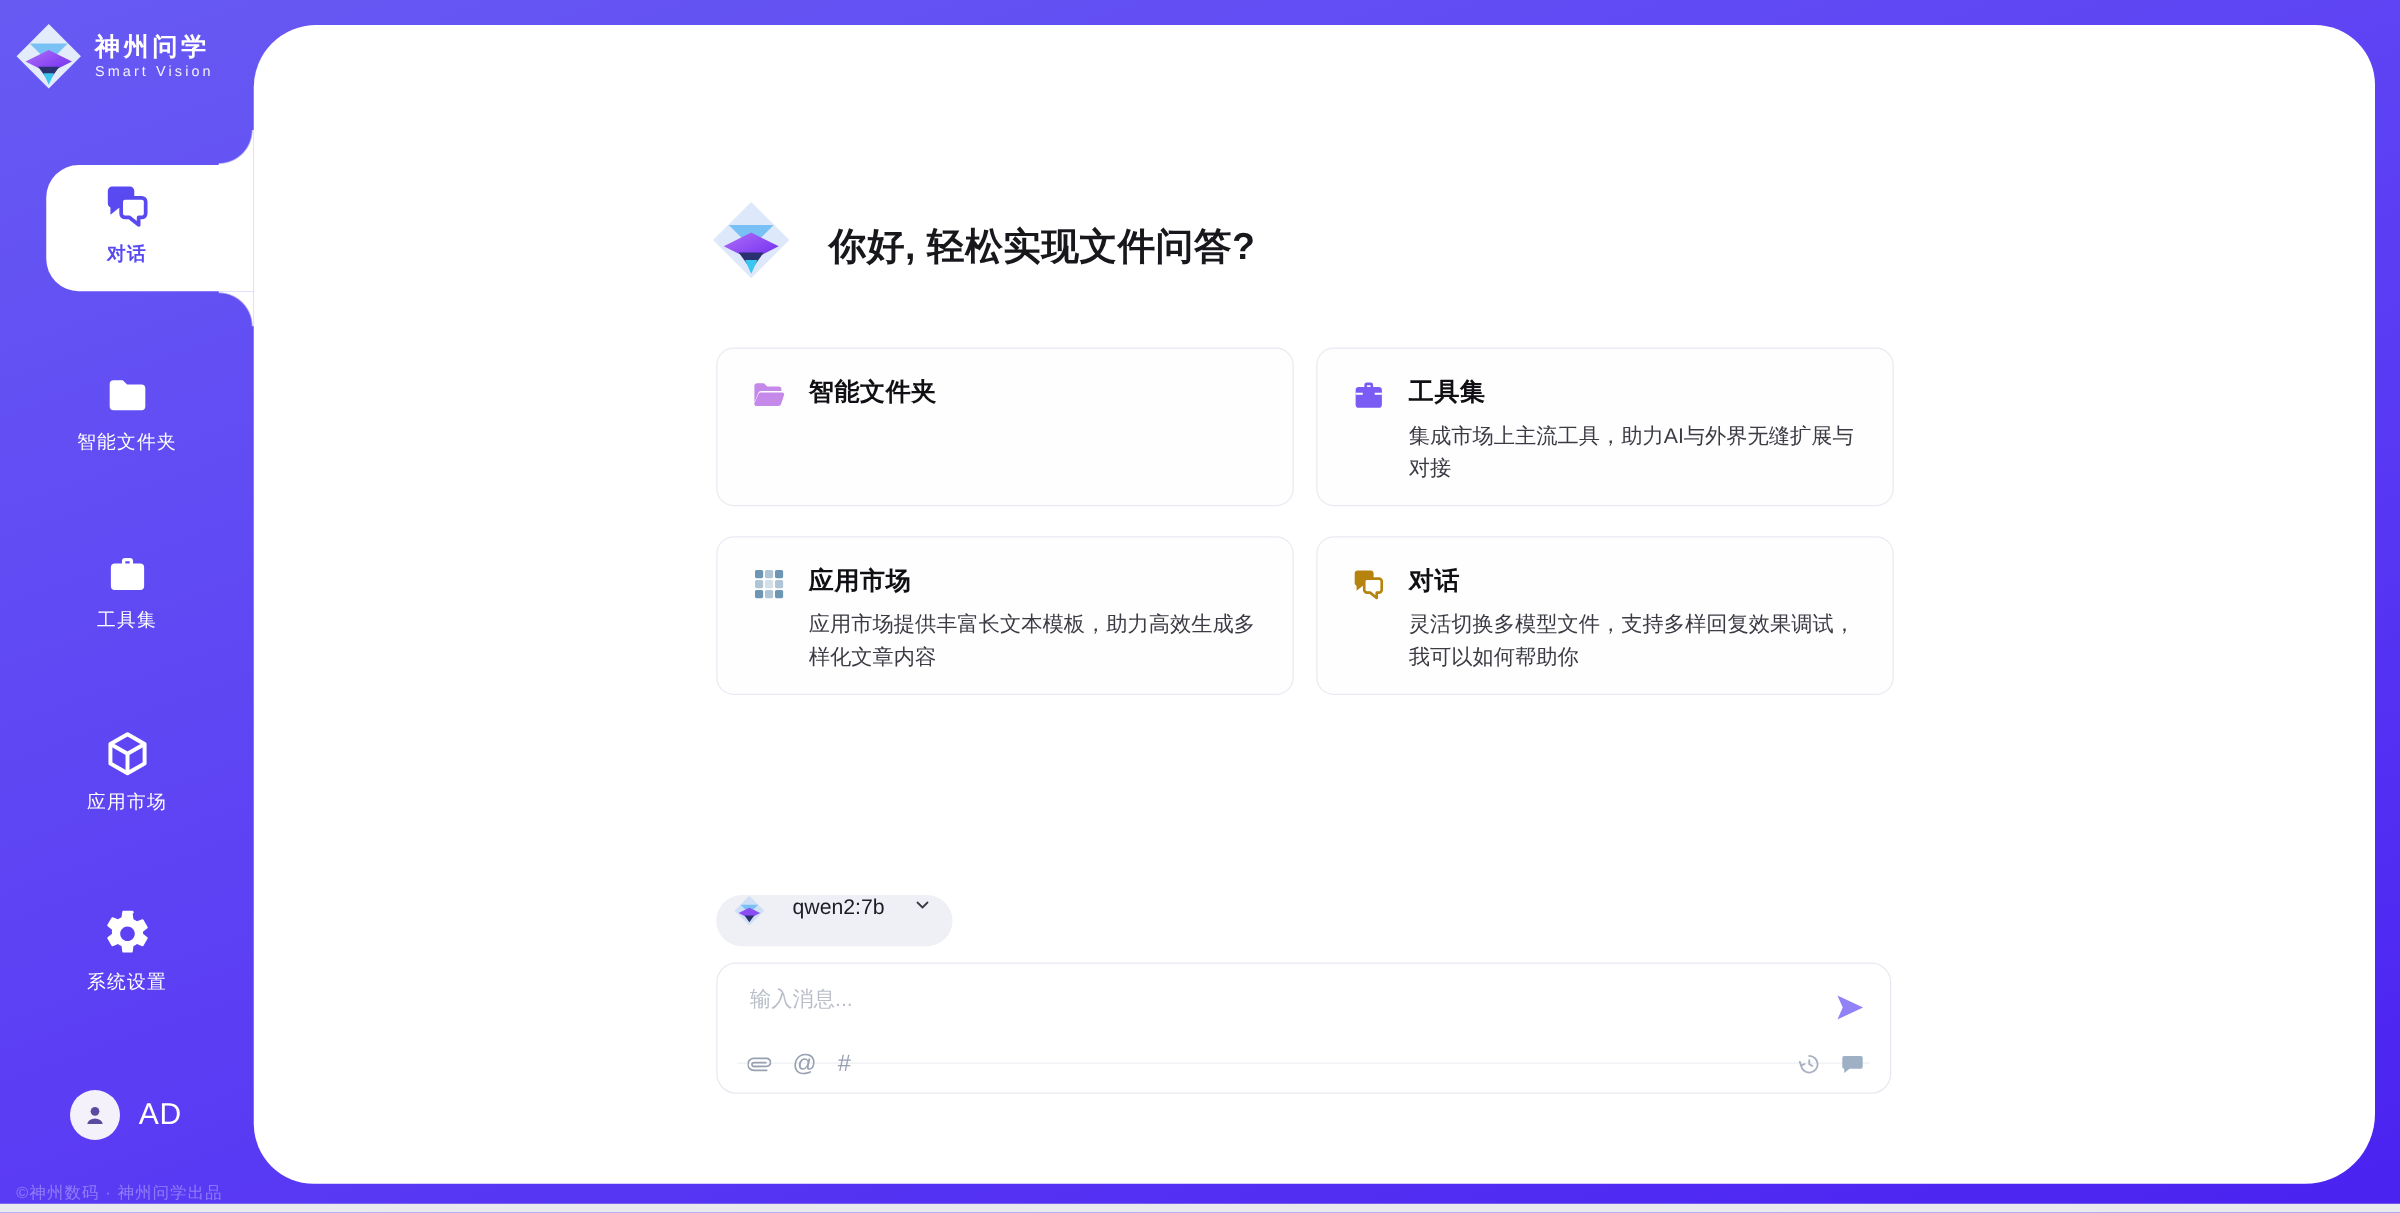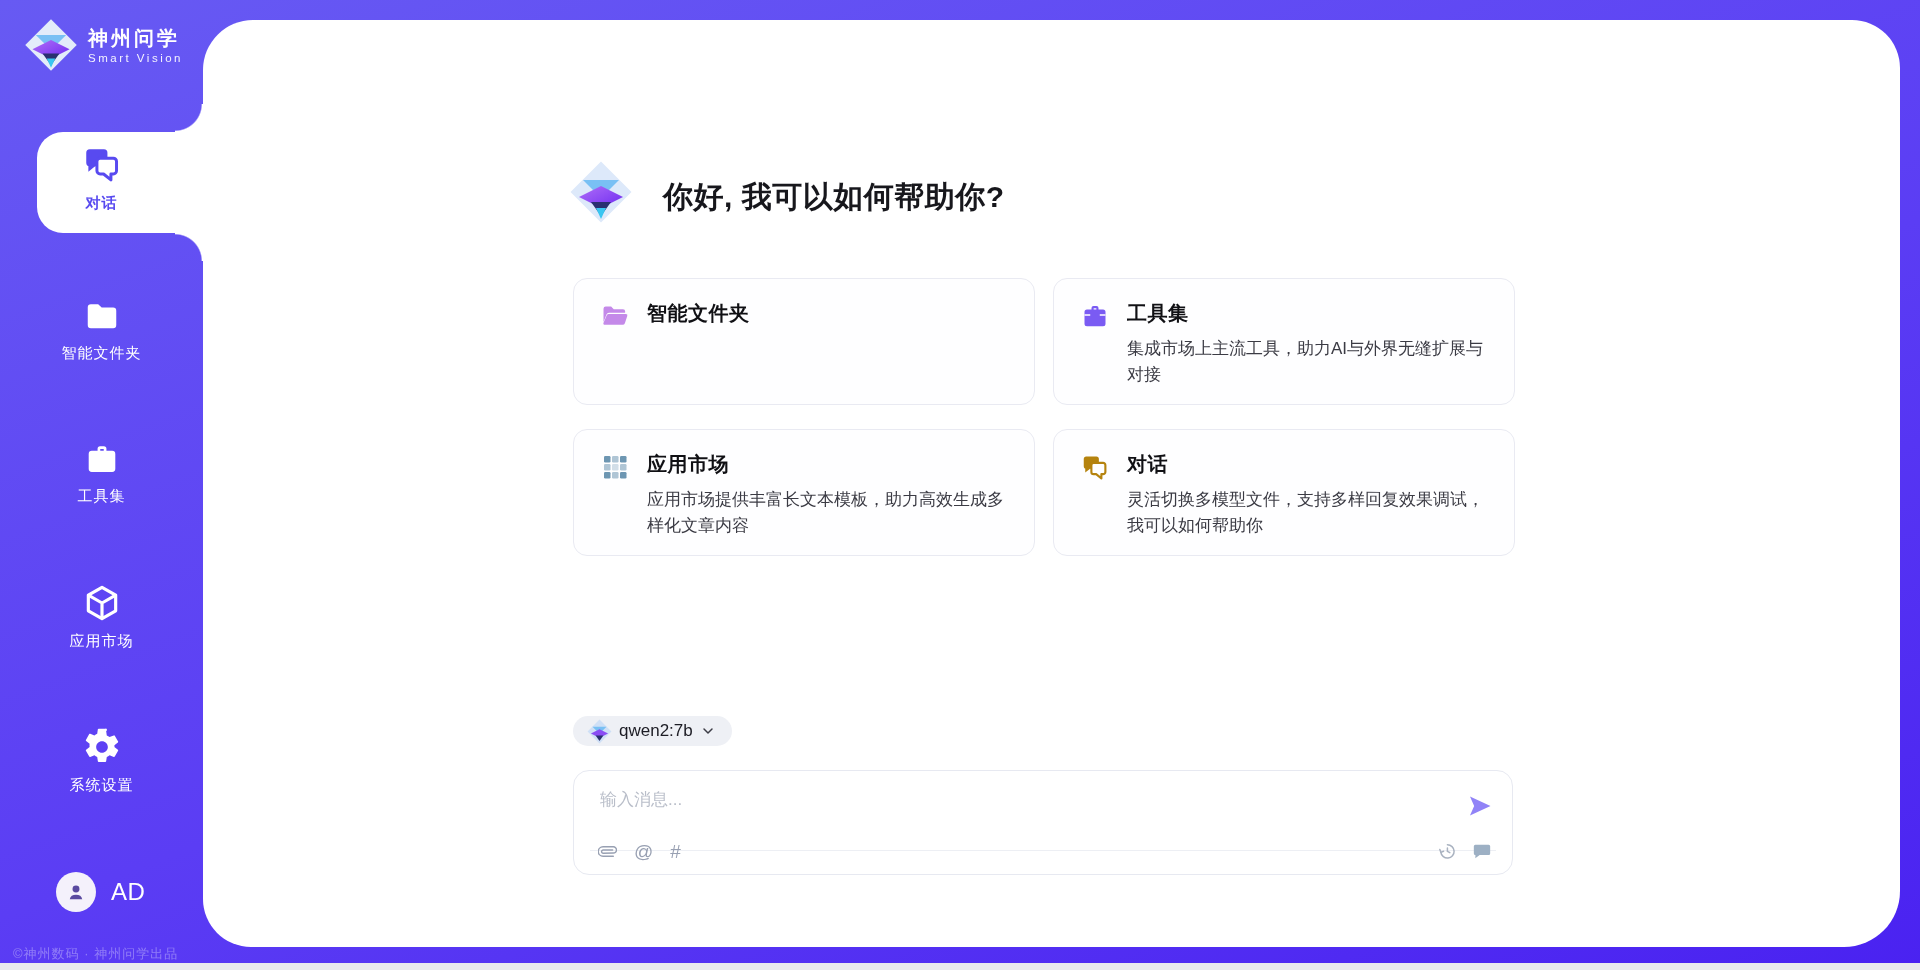--- a/index.html
+++ b/index.html
@@ -10,21 +10,21 @@
     position:relative;
   }
   #app{position:absolute;inset:0;}
   
   .main-panel{
     position:absolute;left:203px;top:20px;width:1697px;height:927px;
     background:#ffffff;border-radius:50px 48px 56px 48px;overflow:hidden;
   }
   .bottom-strip{position:absolute;left:0;right:0;bottom:0;height:7px;background:#e9e9ee;}
   
-  .brand{position:absolute;left:24px;top:18px;display:flex;align-items:center;gap:10px;}
+  .brand{position:absolute;left:12px;top:18px;display:flex;align-items:center;gap:10px;}
   .brand .logo{width:54px;height:54px;}
   .brand-name{color:#fff;font-size:20px;font-weight:700;letter-spacing:3px;line-height:1.1;}
   .brand-sub{color:rgba(255,255,255,.92);font-size:11.5px;letter-spacing:2.5px;margin-top:3px;}
   .active-tab-bg{position:absolute;left:37px;top:132px;width:166px;height:101px;background:#fff;border-radius:26px 0 0 26px;}
   .fillet-top{position:absolute;left:175px;top:104px;width:28px;height:28px;
     background:radial-gradient(circle 28px at 0 0, rgba(255,255,255,0) 93%, #fff 98%);}
   .fillet-bottom{position:absolute;left:175px;top:233px;width:28px;height:28px;
     background:radial-gradient(circle 28px at 0 100%, rgba(255,255,255,0) 93%, #fff 98%);}
   .nav-item{position:absolute;left:0;width:203px;display:flex;flex-direction:column;align-items:center;gap:9px;cursor:pointer;}
   .nav-item .nav-label{font-size:15px;color:#ffffff;font-weight:500;letter-spacing:1px;}
@@ -39,22 +39,22 @@
   .welcome .logo{width:64px;height:64px;}
   .greeting{font-size:30px;font-weight:700;color:#17171c;margin:10px 0 0 0;letter-spacing:.5px;}
   
   .cards{position:absolute;left:370px;top:258px;display:grid;grid-template-columns:462px 462px;gap:24px 18px;}
   .card{box-sizing:border-box;height:127px;background:#fefeff;border:1px solid #e9eaf2;border-radius:14px;
     padding:21px 22px 18px 26px;display:flex;gap:17px;cursor:pointer;}
   .card-icon{width:30px;height:30px;flex:0 0 30px;margin-top:1px;}
   .card-title{font-size:20px;font-weight:700;color:#101014;margin:0 0 9px 0;letter-spacing:.5px;}
   .card-desc{font-size:17px;color:#3b3b44;line-height:1.55;max-width:378px;}
   
-  .model-pill{position:absolute;left:370px;top:696px;height:30px;border-radius:21px;background:#eef0f5;
-    display:flex;align-items:center;gap:7px;padding:0 16px 0 14px;cursor:pointer;width:max-content;}
+  .model-pill{position:absolute;left:370px;top:696px;height:41px;border-radius:21px;background:#eef0f5;
+    display:flex;gap:22px;padding:0 16px 0 14px;cursor:pointer;width:max-content;}
   .model-pill .logo{width:25px;height:25px;}
   .model-name{font-size:17px;color:#1c1c24;font-weight:500;}
   
   .composer{position:absolute;left:370px;top:750px;width:940px;height:105px;box-sizing:border-box;
     background:#fff;border:1px solid #e7e9f1;border-radius:16px;}
   .composer textarea{
     position:absolute;left:24px;top:15px;width:850px;height:56px;border:none;outline:none;resize:none;
     font-family:inherit;font-size:17px;color:#2a2a33;background:transparent;}
   .composer textarea::placeholder{color:#b9bec9;}
   .send-btn{position:absolute;right:16px;top:20px;width:32px;height:32px;border:none;background:transparent;cursor:pointer;padding:0;}
@@ -154,21 +154,21 @@
           <stop offset="0" stop-color="#b06ef8"></stop>
               <stop offset="1" stop-color="#6d2bf0"></stop>
             </linearGradient>
           </defs>
         <polygon points="32,1.5 62.5,32 32,62.5 1.5,32" fill="#dde9fa"></polygon>
         <polygon points="14,20 50,20 32,38" fill="#79c0f4"></polygon>
         <polygon points="32,26 54,37 32,48 10,37" fill="url(#dg2)"></polygon>
         <polygon points="22,42 42,42 32,56" fill="#2a3070"></polygon>
         <polygon points="27,48 37,48 32,59" fill="#39c6f1"></polygon>
       </svg>
-      <h1 class="greeting">你好, 我可以如何帮助你?</h1>
+      <h1 class="greeting">你好, 轻松实现文件问答?</h1>
     </div>
 
     <div class="cards">
 
       <div class="card">
         <svg class="card-icon" viewBox="0 0 24 24">
           <path fill="#c489e9" d="M2.8 6.2a1.8 1.8 0 0 1 1.8-1.8h4.3l2.1 2.1h7.4a1.7 1.7 0 0 1 1.7 1.7v1.2H7.2a2.1 2.1 0 0 0-2 1.4l-2.4 6z"></path>
           <path fill="#c489e9" d="M7.2 10.4h13.5a1.2 1.2 0 0 1 1.1 1.6l-1.9 5.7a1.9 1.9 0 0 1-1.8 1.3H4a1.3 1.3 0 0 1-1.2-1.7l2.6-6a1.9 1.9 0 0 1 1.8-.9z"></path>
         </svg>
         <div>

